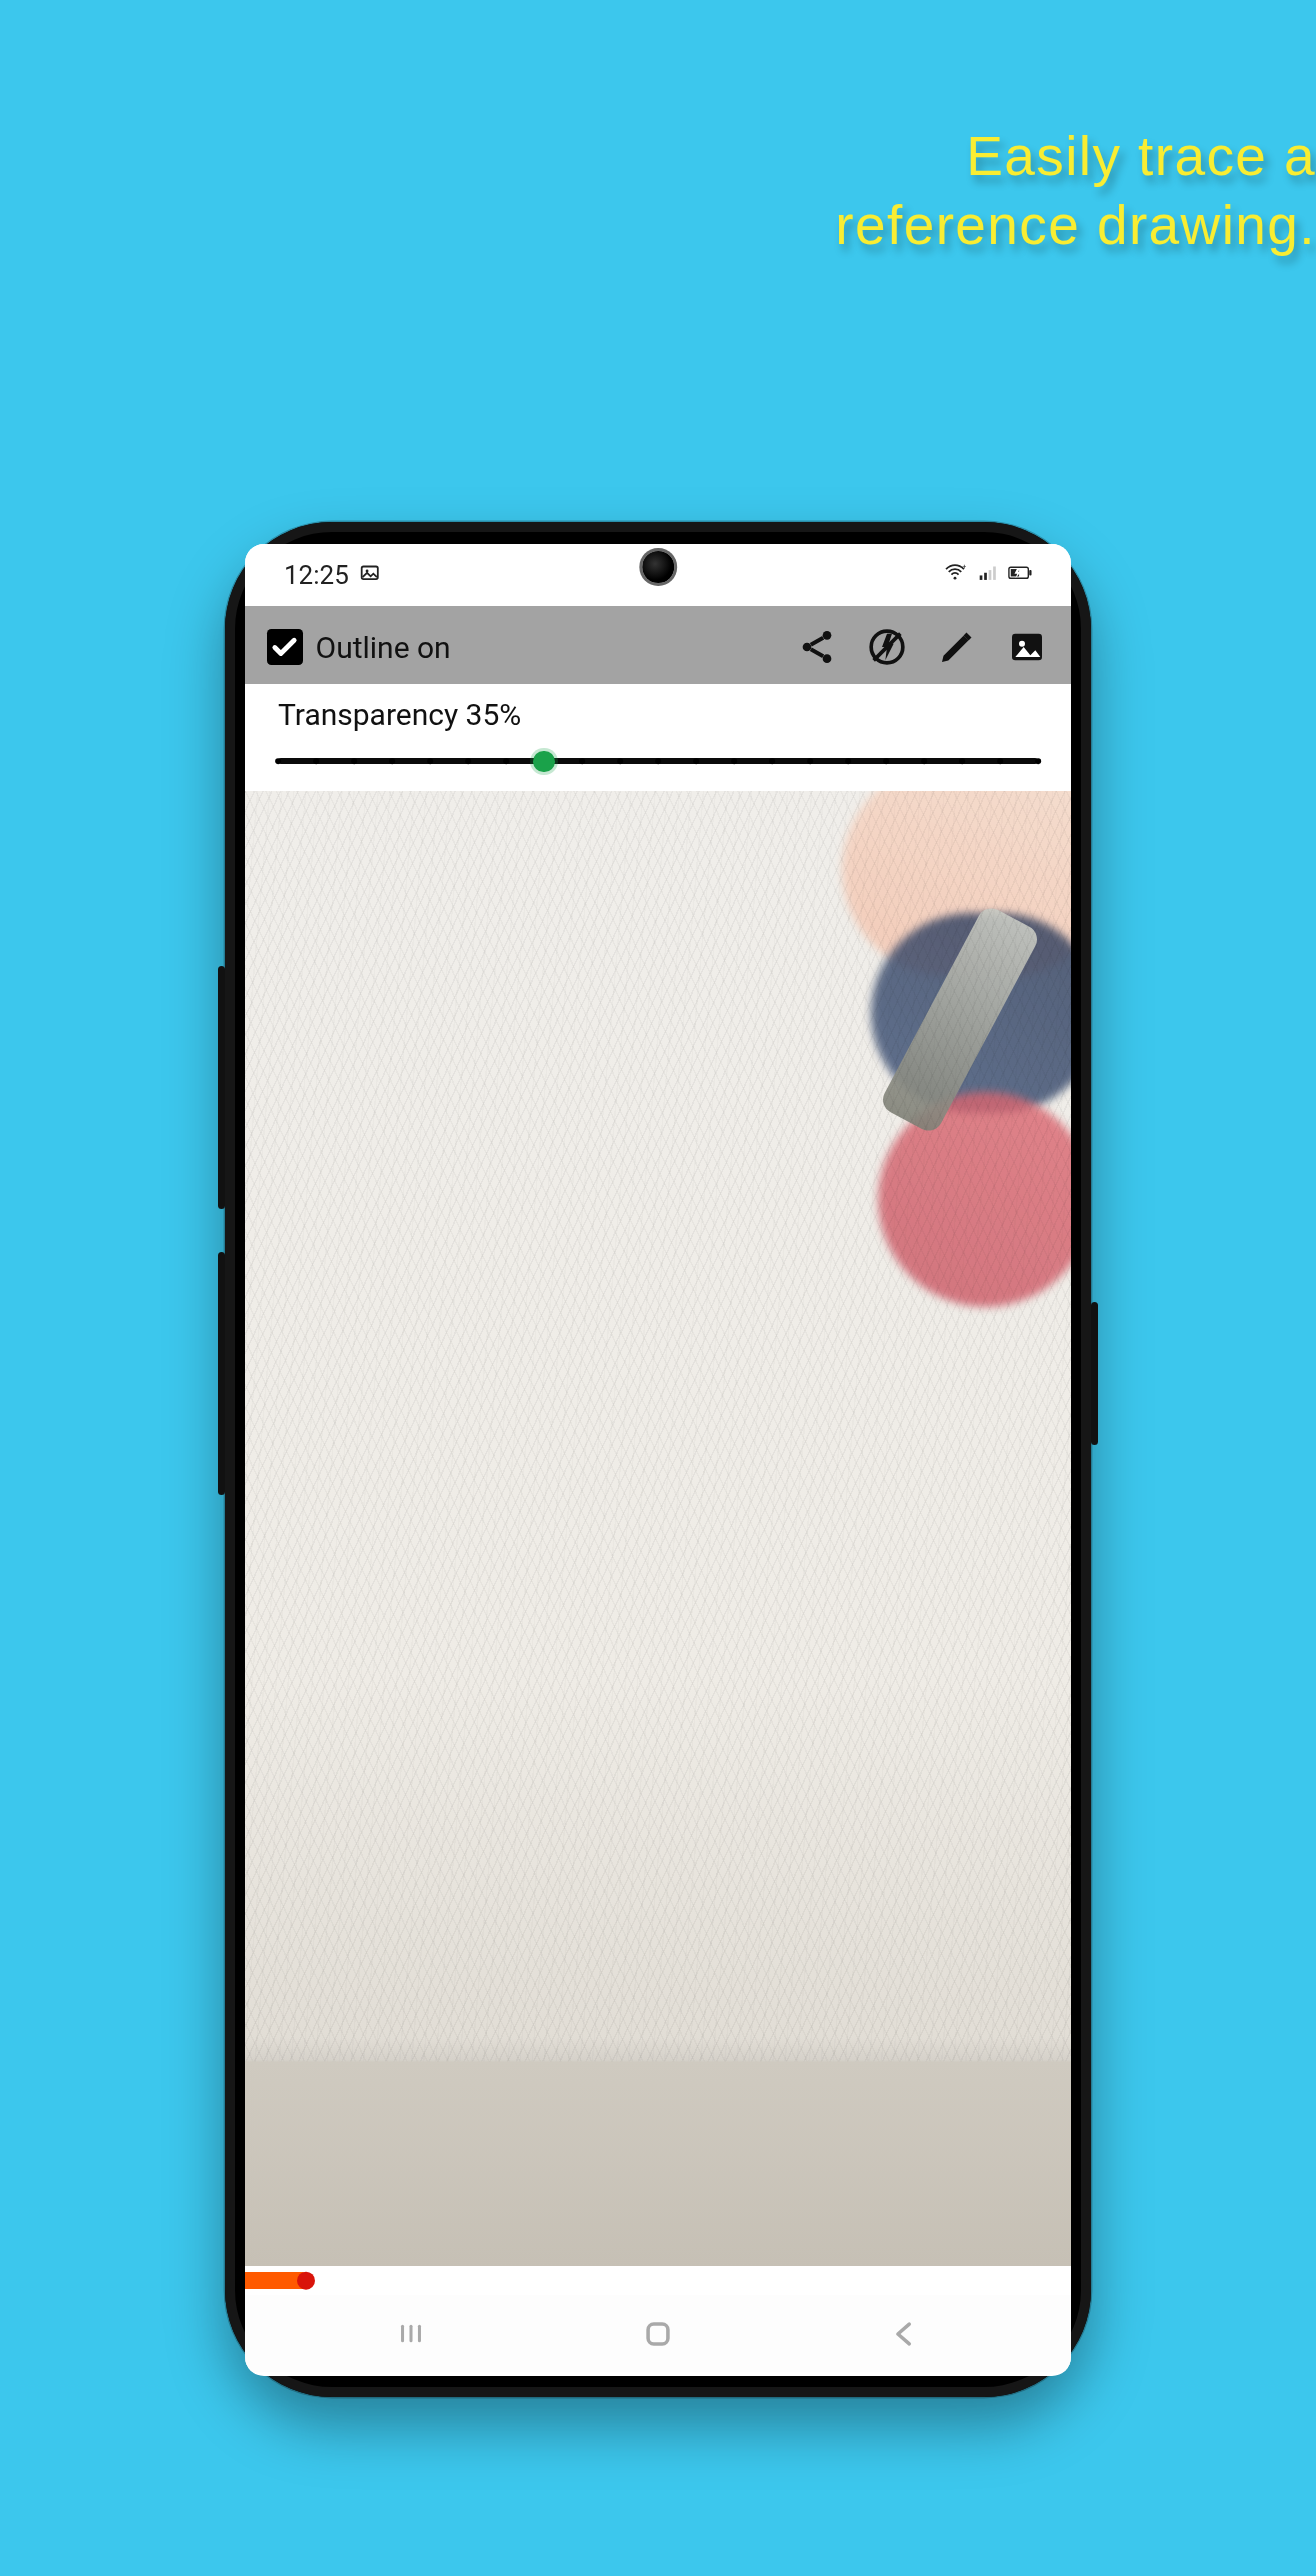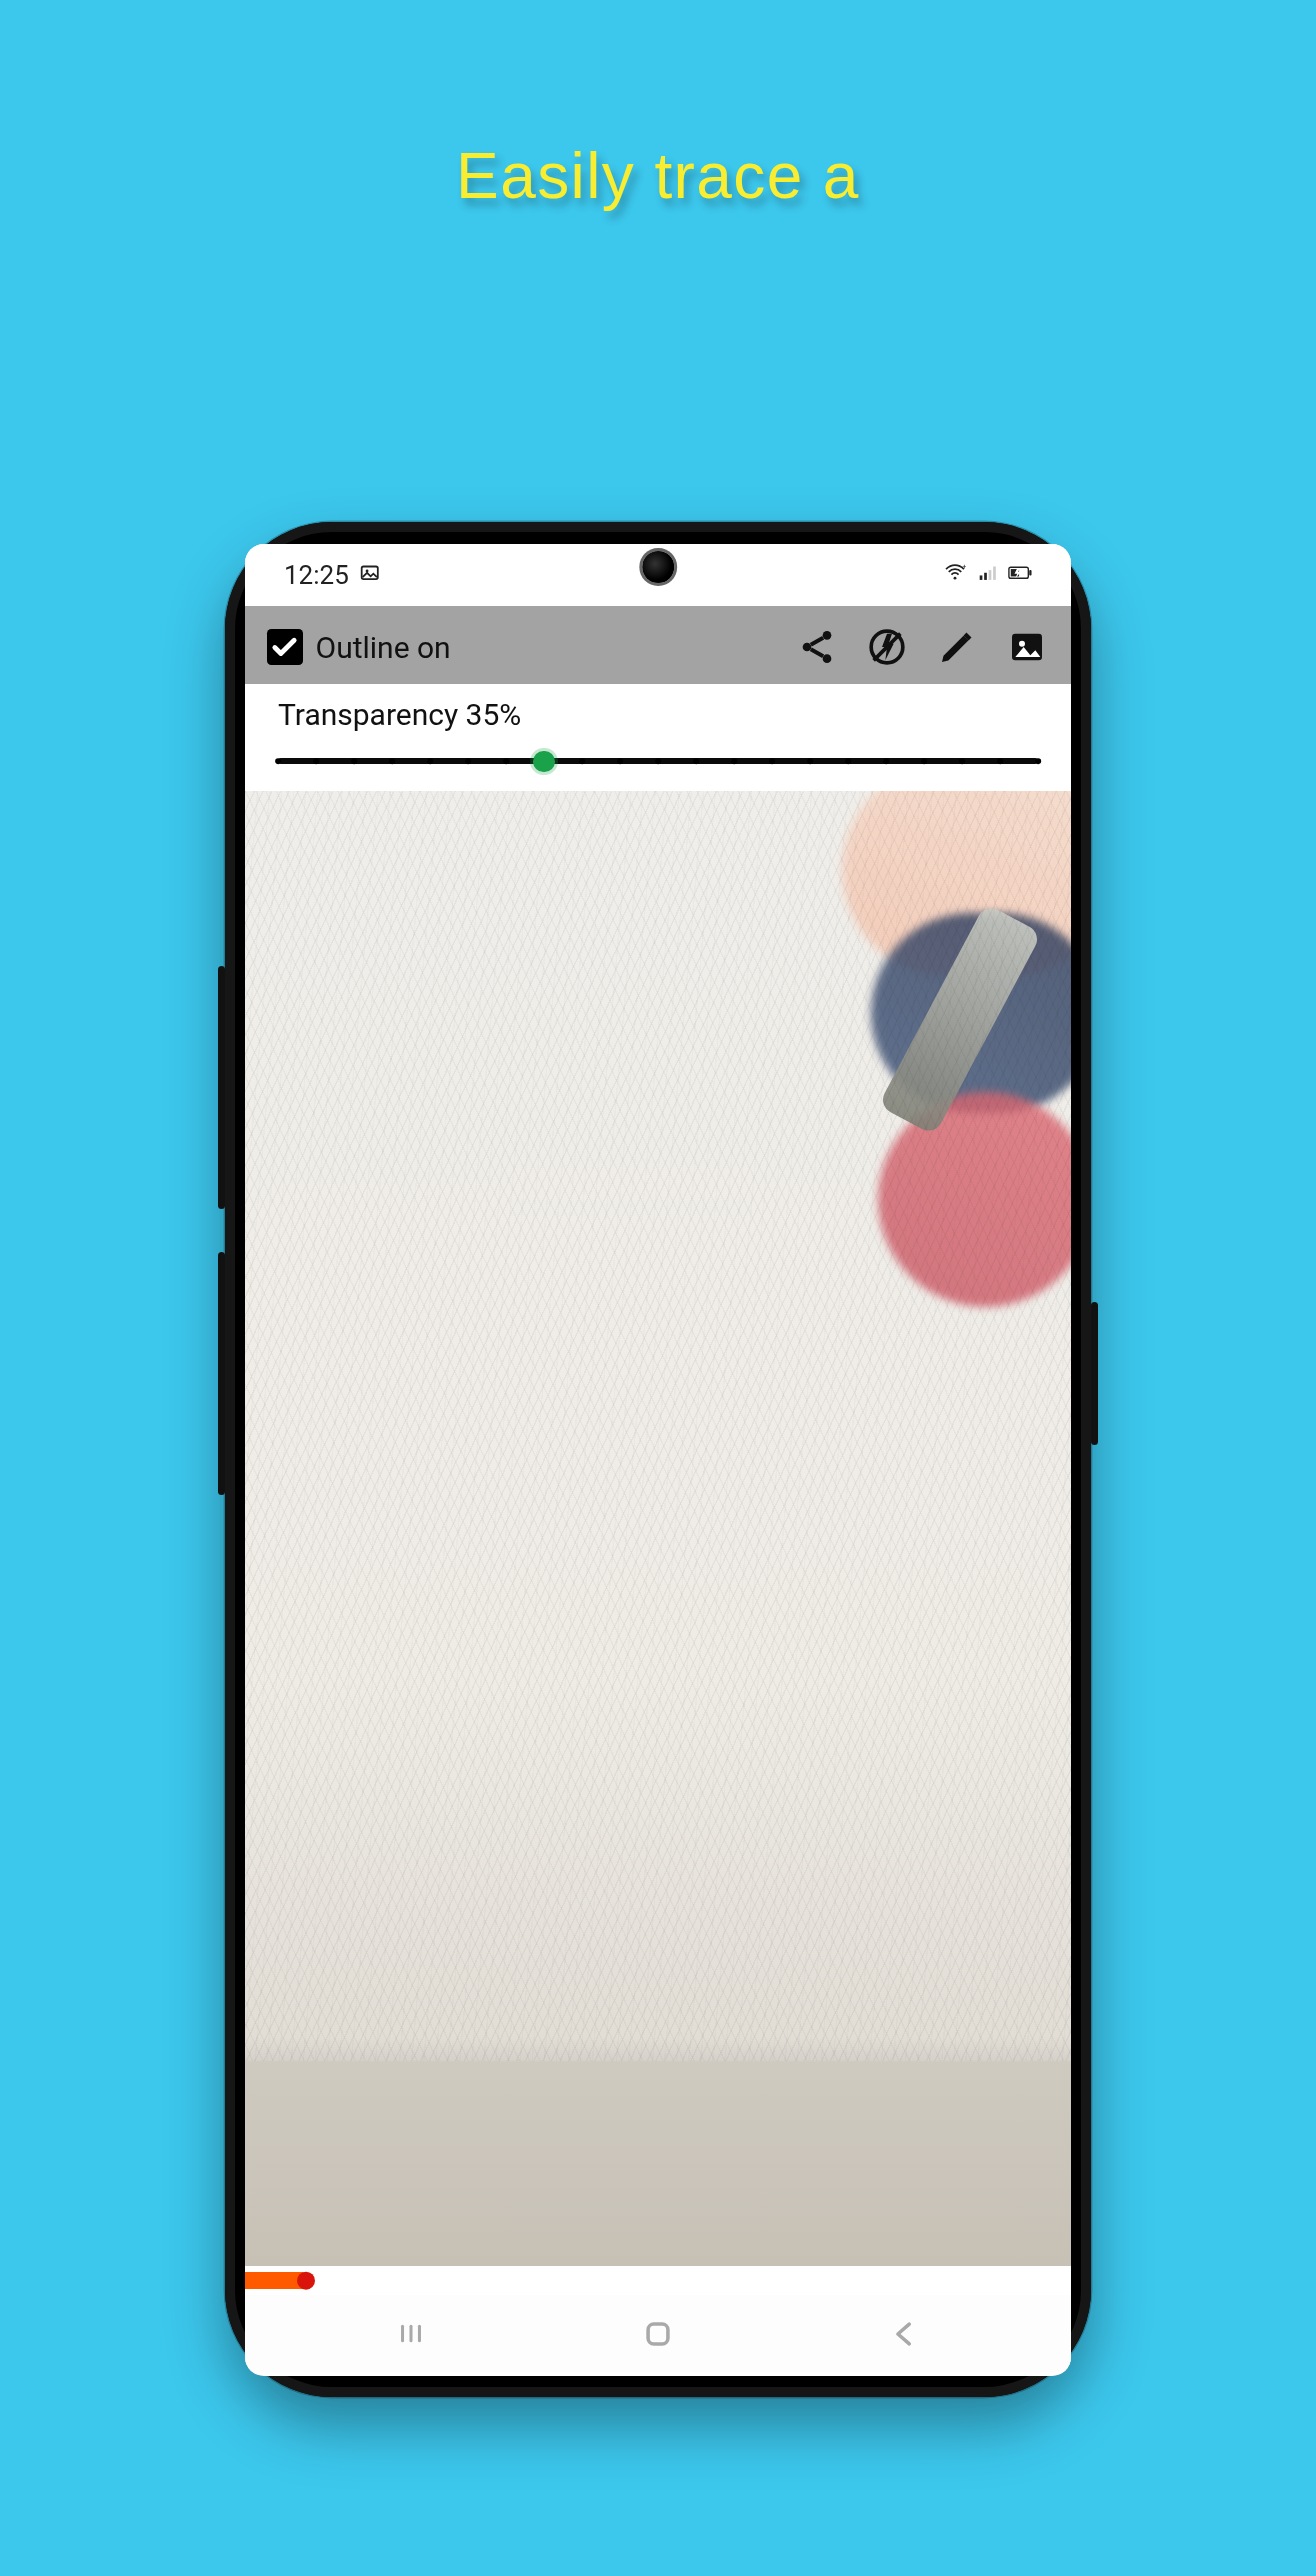--- a/index.html
+++ b/index.html
@@ -7,26 +7,26 @@
     padding: 0;
     width: 1317px;
     height: 2576px;
     background: #3cc7ed;
     font-family: -apple-system, BlinkMacSystemFont, "Segoe UI", Roboto, Helvetica, Arial, sans-serif;
     overflow: hidden;
   }
 
   .promo-heading {
     position: absolute;
-    top: 136px;
+    top: 122px;
     left: 0;
     width: 100%;
-    text-align: center;
+    text-align: right;
     font-family: "Comic Sans MS", "Marker Felt", "Segoe Script", cursive, sans-serif;
-    font-size: 64px;
+    font-size: 55px;
     line-height: 1.25;
     color: #f9ed32;
     text-shadow: 4.3px 7.2px 8.6px rgba(0,0,0,0.28);
     font-weight: 500;
     letter-spacing: 1.4px;
   }
 
   
   .phone {
     position: absolute;
@@ -217,20 +217,21 @@
     color:#a9a9a9;
   }
   .nav-btn { width: 57px; height: 43px; display:flex; align-items:center; justify-content:center; }
 
 </style>
 </head>
 <body>
 
 <div class="promo-heading">
   <span>Easily trace a</span><br>
+  <span>reference drawing.</span>
 </div>
 
 <div class="phone">
   <div class="camera-hole"></div>
   <div class="screen">
 
     <div class="statusbar">
       <div class="left">
         <span>12:25</span>
         <span>

